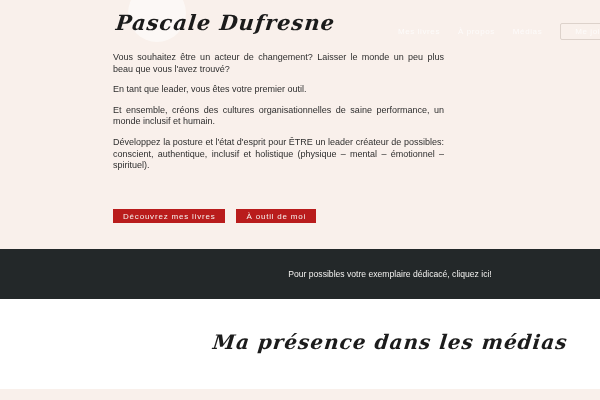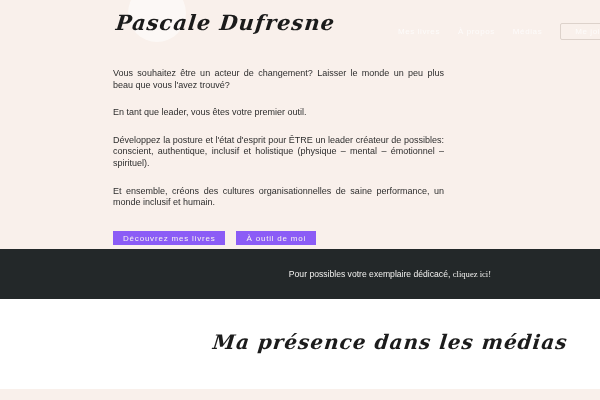--- a/index.html
+++ b/index.html
@@ -53,49 +53,48 @@
     color: #fdfbfa;
     cursor: pointer;
   }
   .hero-copy {
     position: absolute; left: 113px; top: 52px;
     width: 331px;
     font-size: 9px; line-height: 11.6px;
     color: #2e2e2e;
     text-align: justify;
   }
-  .hero-copy p { margin-bottom: 9px; margin-top: 16px; }
+  .hero-copy p { margin-bottom: 9px; }
   .hero-buttons {
     position: absolute; left: 113px; top: 209px;
     display: flex; gap: 11px;
   }
   .btn-dark {
     display: inline-flex; align-items: center;
     height: 14px;
-    background: #8b5cf6; color: #f7f3f0;
+    background: #b91c1c; color: #f7f3f0;
     border: none;
     font-family: "Liberation Sans", sans-serif;
     font-size: 8px; letter-spacing: 0.8px;
     padding: 0 10px;
     cursor: pointer;
-    margin-top: 22px;
   }
 
   
   .banner {
     position: absolute; left: 0; top: 249px;
     width: 780px; height: 50px;
     background: #232829;
     display: flex; flex-direction: column;
     align-items: center; justify-content: center;
     color: #f2f1ef;
     font-size: 8.6px; line-height: 13px;
     text-align: center;
   }
-  .banner a, .banner .banner-link { color: #f2f1ef; text-decoration: none; cursor: pointer; font-family: Liberation Serif, serif; }
+  .banner a, .banner .banner-link { color: #f2f1ef; text-decoration: none; cursor: pointer; }
 
   
   .media-section {
     position: absolute; left: 0; top: 299px;
     width: 780px; height: 90px;
     background: #ffffff;
     display: flex; align-items: center; justify-content: center;
   }
   .media-heading {
     font-family: "DejaVu Serif", serif;
@@ -127,22 +126,22 @@
       <nav class="nav">
         <span class="nav-item">Mes livres</span>
         <span class="nav-item">À propos</span>
         <span class="nav-item">Médias</span>
         <span class="nav-outline-btn">Me joindre</span>
       </nav>
 
       <div class="hero-copy">
         <p>Vous souhaitez être un acteur de changement? Laisser le monde un peu plus beau que vous l'avez trouvé?</p>
         <p>En tant que leader, vous êtes votre premier outil.</p>
+        <p>Et ensemble, créons des cultures organisationnelles de saine performance, un monde inclusif et humain.</p>
         <p>Développez la posture et l'état d'esprit pour ÊTRE un leader créateur de possibles: conscient, authentique, inclusif et holistique (physique – mental – émotionnel – spirituel).</p>
-        <p>Et ensemble, créons des cultures organisationnelles de saine performance, un monde inclusif et humain.</p>
       </div>
 
       <div class="hero-buttons">
         <button class="btn-dark">Découvrez mes livres</button>
         <button class="btn-dark">À outil de moi</button>
       </div>
     </section>
 
     <section class="banner">
       <div>

